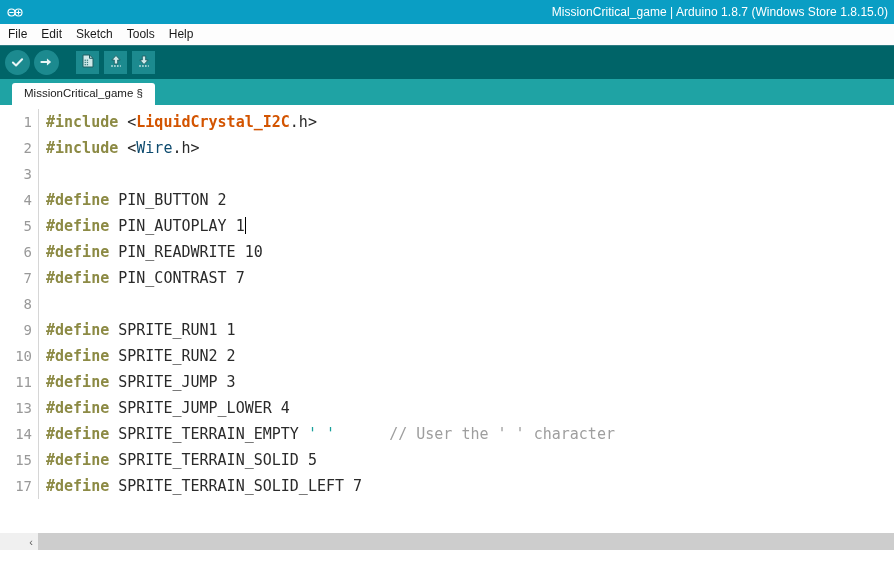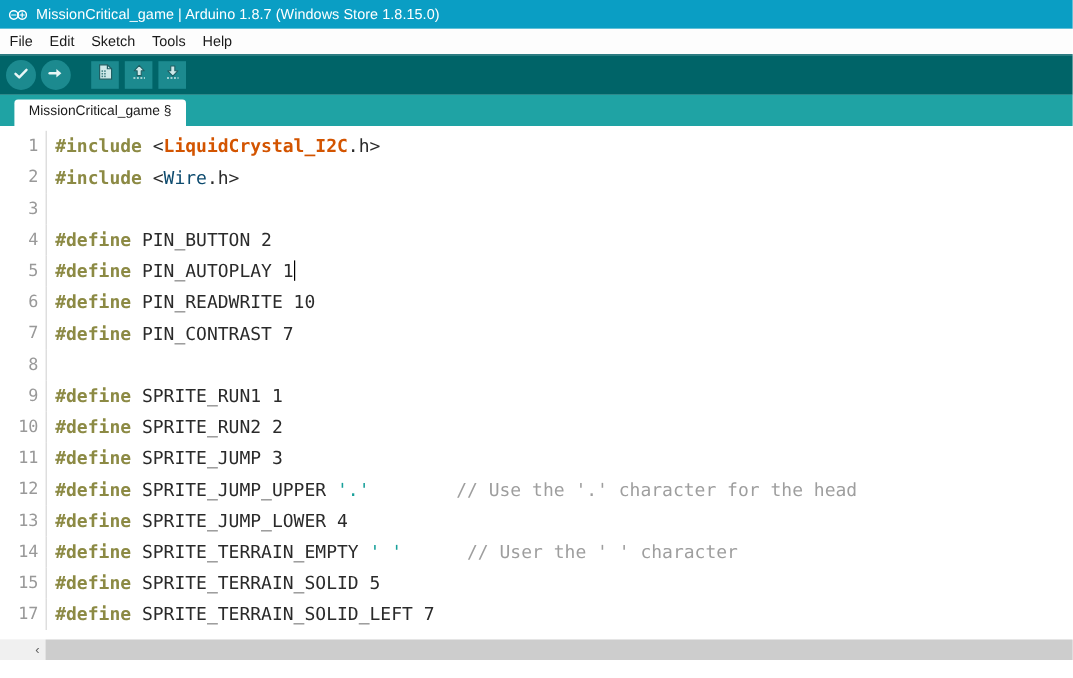--- a/index.html
+++ b/index.html
@@ -16,20 +16,21 @@
   }
 
   
   #titlebar {
     height: 24px;
     background: #0a9ec4;
     display: flex;
     align-items: center;
     padding: 0 6px;
     box-sizing: border-box;
+    justify-content: space-between;
   }
   #titlebar .app-icon {
     width: 18px;
     height: 18px;
     display: flex;
     align-items: center;
     justify-content: center;
     flex: 0 0 auto;
     margin-right: 6px;
   }
@@ -318,21 +319,20 @@
       <div class="code-line"><div class="ln">2</div><div class="gutter-sep"></div><div class="code-text"><span class="t-pre">#include</span><span class="t-plain"> &lt;</span><span class="t-lib2">Wire</span><span class="t-plain">.h&gt;</span></div></div>
       <div class="code-line"><div class="ln">3</div><div class="gutter-sep"></div><div class="code-text"></div></div>
       <div class="code-line"><div class="ln">4</div><div class="gutter-sep"></div><div class="code-text"><span class="t-pre">#define</span><span class="t-plain"> PIN_BUTTON 2</span></div></div>
       <div class="code-line"><div class="ln">5</div><div class="gutter-sep"></div><div class="code-text"><span class="t-pre">#define</span><span class="t-plain"> PIN_AUTOPLAY 1</span><span class="caret"></span></div></div>
       <div class="code-line"><div class="ln">6</div><div class="gutter-sep"></div><div class="code-text"><span class="t-pre">#define</span><span class="t-plain"> PIN_READWRITE 10</span></div></div>
       <div class="code-line"><div class="ln">7</div><div class="gutter-sep"></div><div class="code-text"><span class="t-pre">#define</span><span class="t-plain"> PIN_CONTRAST 7</span></div></div>
       <div class="code-line"><div class="ln">8</div><div class="gutter-sep"></div><div class="code-text"></div></div>
       <div class="code-line"><div class="ln">9</div><div class="gutter-sep"></div><div class="code-text"><span class="t-pre">#define</span><span class="t-plain"> SPRITE_RUN1 1</span></div></div>
       <div class="code-line"><div class="ln">10</div><div class="gutter-sep"></div><div class="code-text"><span class="t-pre">#define</span><span class="t-plain"> SPRITE_RUN2 2</span></div></div>
       <div class="code-line"><div class="ln">11</div><div class="gutter-sep"></div><div class="code-text"><span class="t-pre">#define</span><span class="t-plain"> SPRITE_JUMP 3</span></div></div>
-      <div class="code-line"><div class="ln">12</div><div class="gutter-sep"></div><div class="code-text"><span class="t-pre">#define</span><span class="t-plain"> SPRITE_JUMP_UPPER </span><span class="t-str">'.'</span><span class="t-plain">        </span><span class="t-com">// Use the '.' character for the head</span></div></div>
       <div class="code-line"><div class="ln">13</div><div class="gutter-sep"></div><div class="code-text"><span class="t-pre">#define</span><span class="t-plain"> SPRITE_JUMP_LOWER 4</span></div></div>
       <div class="code-line"><div class="ln">14</div><div class="gutter-sep"></div><div class="code-text"><span class="t-pre">#define</span><span class="t-plain"> SPRITE_TERRAIN_EMPTY </span><span class="t-str">' '</span><span class="t-plain">      </span><span class="t-com">// User the ' ' character</span></div></div>
       <div class="code-line"><div class="ln">15</div><div class="gutter-sep"></div><div class="code-text"><span class="t-pre">#define</span><span class="t-plain"> SPRITE_TERRAIN_SOLID 5</span></div></div>
       <div class="code-line"><div class="ln">17</div><div class="gutter-sep"></div><div class="code-text"><span class="t-pre">#define</span><span class="t-plain"> SPRITE_TERRAIN_SOLID_LEFT 7</span></div></div>
     </div>
 
   <div id="hscroll">
     <div class="sb-arrow">‹</div>
     <div class="sb-track">
       <div class="sb-thumb"></div>

